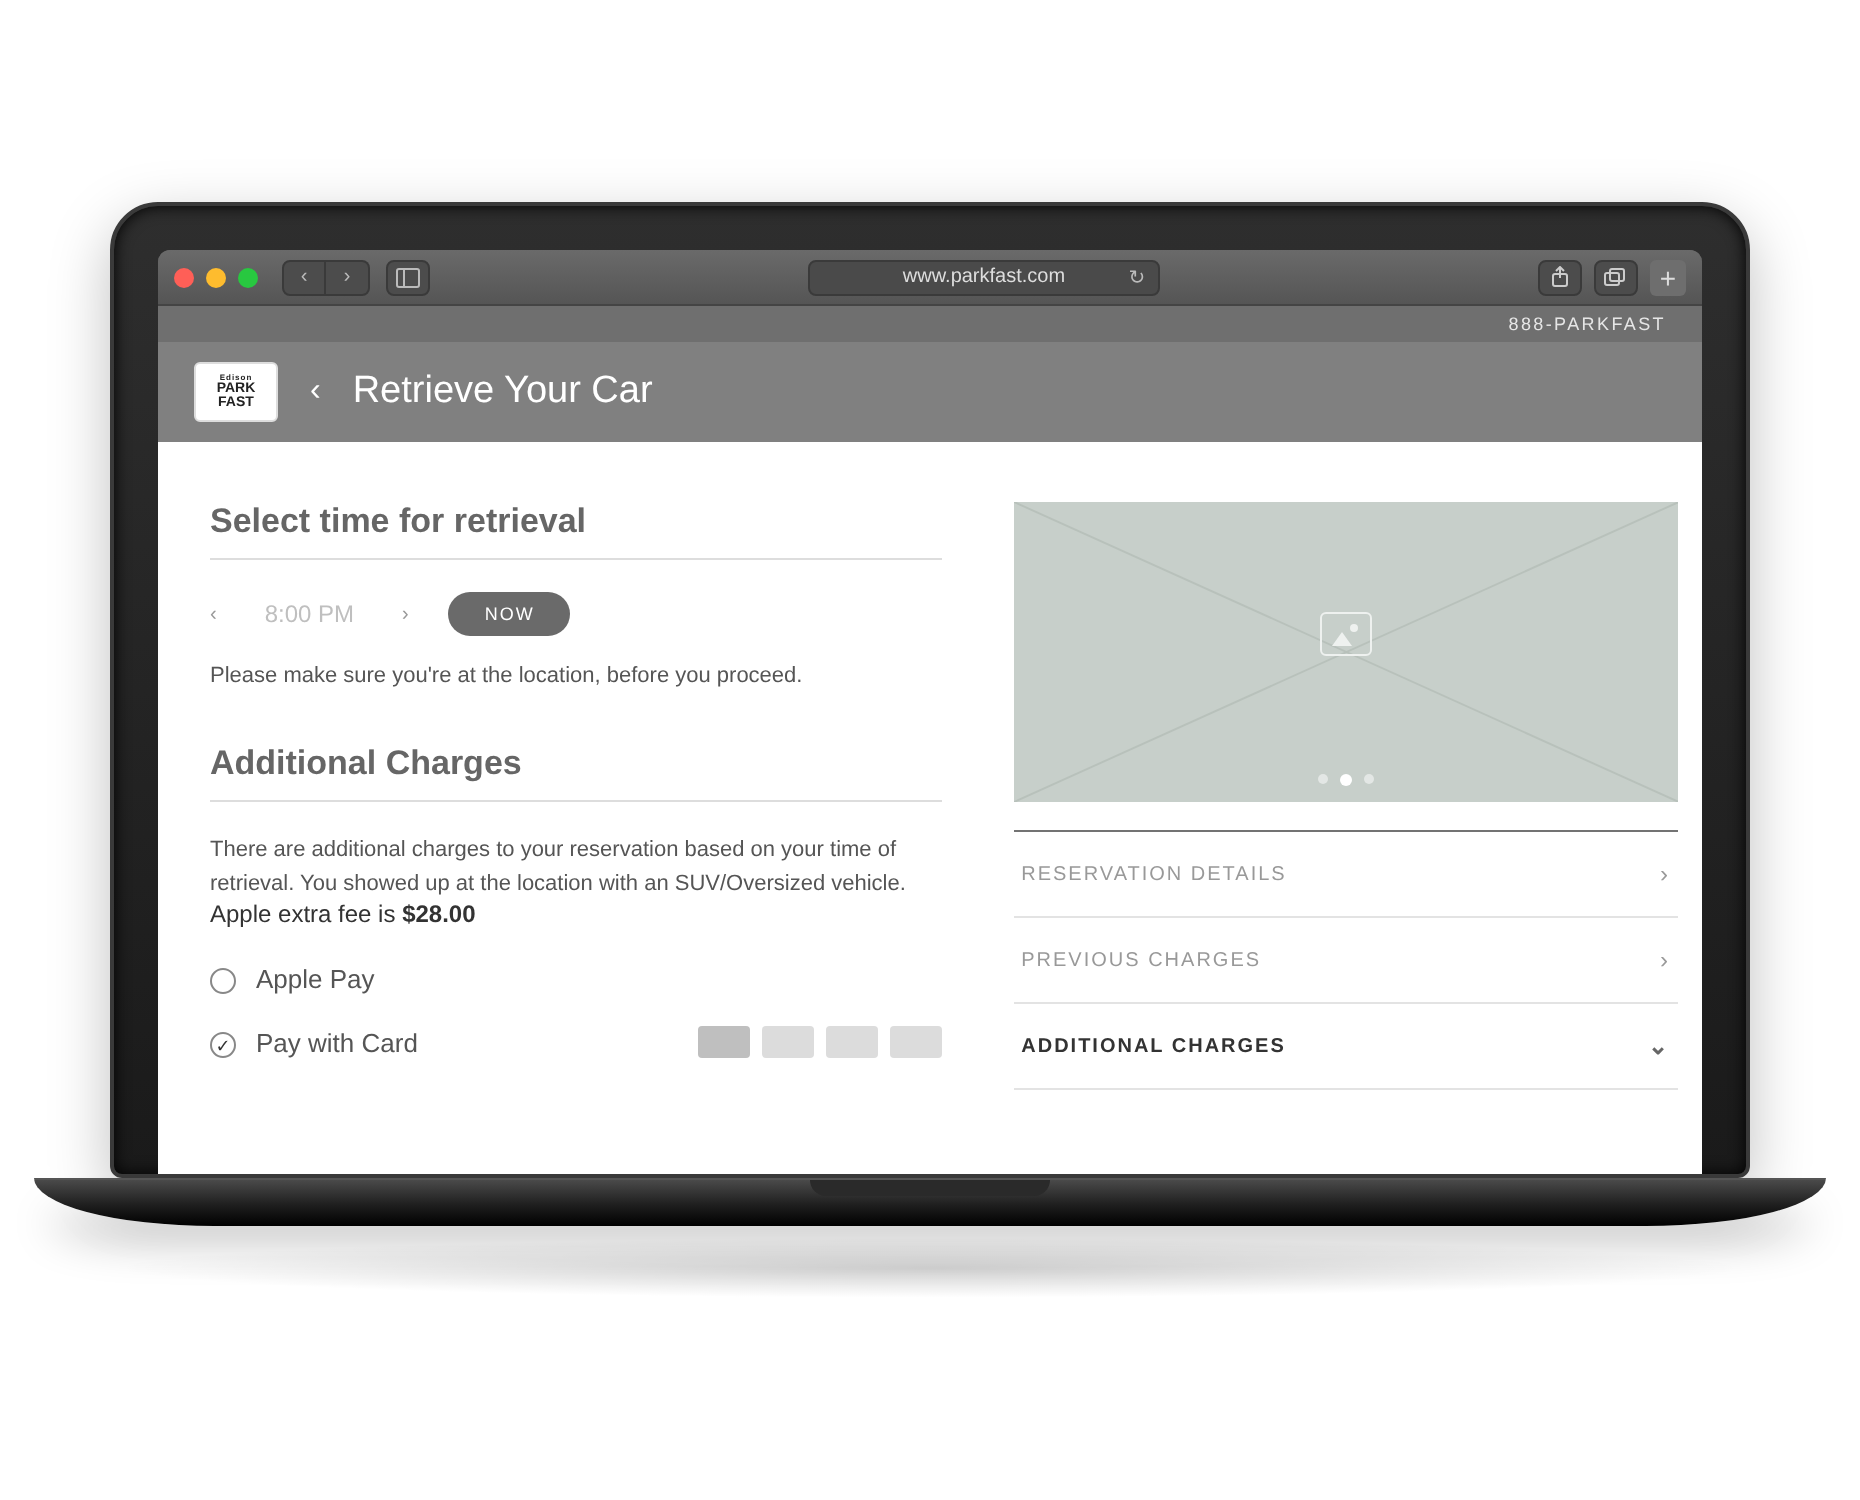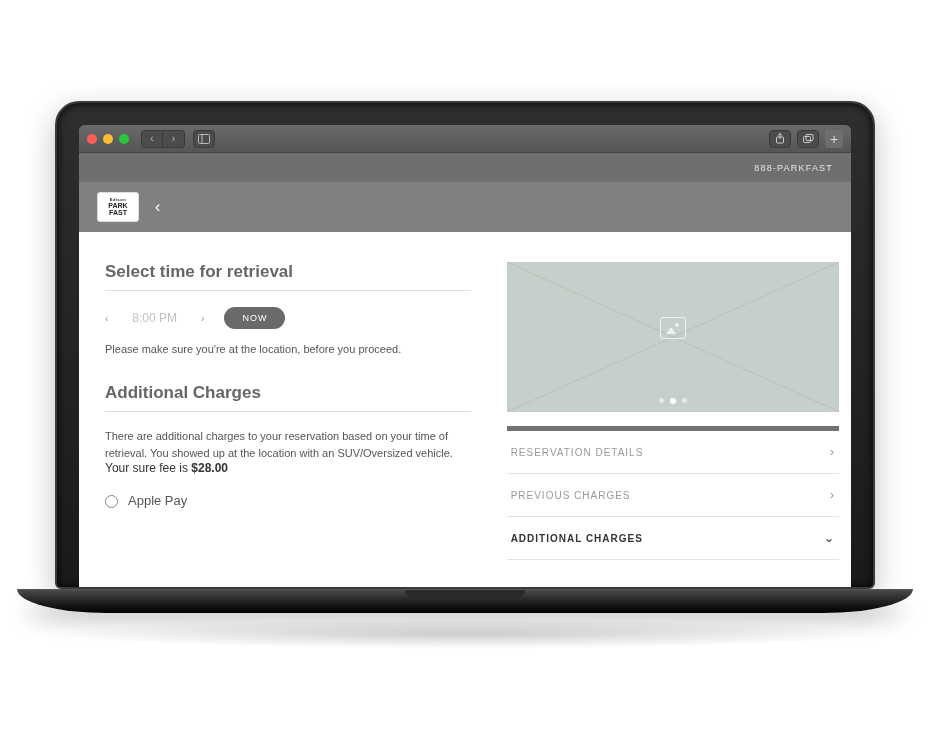--- a/index.html
+++ b/index.html
@@ -109,21 +109,21 @@
     width: 18px; height: 18px;
     background: #6e6e6e;
     border-radius: 3px;
     display: flex; align-items: center; justify-content: center;
     color: #ddd; font-size: 14px; line-height: 1;
   }
 
   
   .site-topstrip {
     background: #6f6f6f;
-    height: 29px;
+    height: 18px;
     display: flex;
     justify-content: flex-end;
     align-items: center;
     padding: 0 18px;
     font-size: 9px;
     letter-spacing: 1.2px;
     color: #e6e6e6;
   }
 
   
@@ -285,21 +285,21 @@
     background: #eef1ef;
   }
   .dots {
     position: absolute; bottom: 8px; left: 50%; transform: translateX(-50%);
     display: flex; gap: 6px;
   }
   .dot { width: 5px; height: 5px; border-radius: 50%; background: rgba(255,255,255,.5); }
   .dot.active { background: #fff; width: 6px; height: 6px; }
 
   .accordion {
-    border-top: 5px solid #737373;
+    border-top: 1px solid #737373;
   }
   .acc-item {
     border-bottom: 1px solid #e3e3e3;
     padding: 14px 4px;
     display: flex;
     align-items: center;
     justify-content: space-between;
     font-size: 10px;
     letter-spacing: 1px;
     color: #999;
@@ -330,20 +330,24 @@
             <span>›</span>
           </div>
         </div>
         <div class="nav-btn single">
           <svg width="12" height="10" viewBox="0 0 12 10">
             <rect x="0.5" y="0.5" width="11" height="9" rx="1" fill="none" stroke="#bbb"></rect>
             <line x1="4" y1="0.5" x2="4" y2="9.5" stroke="#bbb"></line>
           </svg>
         </div>
         <div class="bar-spacer"></div>
+        <div class="url-bar">
+          <span>www.parkfast.com</span>
+          <span class="url-refresh">↻</span>
+        </div>
         <div class="bar-spacer"></div>
         <div class="right-tools">
           <div class="nav-btn single">
             <svg width="10" height="11" viewBox="0 0 10 11">
               <rect x="1.5" y="4" width="7" height="6" rx="1" fill="none" stroke="#ccc"></rect>
               <line x1="5" y1="0.5" x2="5" y2="6" stroke="#ccc"></line>
               <polyline points="3,2.5 5,0.5 7,2.5" fill="none" stroke="#ccc"></polyline>
             </svg>
           </div>
           <div class="nav-btn single">
@@ -362,20 +366,21 @@
         <span>888-PARKFAST</span>
       </div>
 
       <div class="site-header">
         <div class="logo">
           <span class="logo-top">Edison</span>
           <span>PARK</span>
           <span>FAST</span>
         </div>
         <span class="back-chevron">‹</span>
+        <span class="page-title">Retrieve Your Car</span>
       </div>
 
       <div class="content">
         <div class="col-left">
 
           <div class="section-title">Select time for retrieval</div>
 
           <div class="time-row">
             <div class="time-stepper">
               <span class="chev">‹</span>
@@ -385,28 +390,38 @@
             <button class="now-btn">NOW</button>
           </div>
 
           <div class="hint">Please make sure you're at the location, before you proceed.</div>
 
           <div class="section-title">Additional Charges</div>
 
           <div class="desc">There are additional charges to your reservation based on your time of retrieval. You showed up at the location with an SUV/Oversized vehicle.</div>
 
           <div class="fee-line">
-            <span>Your sure fee is </span><strong>$28.00</strong>
+            <span>Apple extra fee is </span><strong>$28.00</strong>
           </div>
 
           <div class="pay-option">
             <span class="radio"></span>
             <span>Apple Pay</span>
           </div>
 
+          <div class="pay-option">
+            <span class="radio checked"></span>
+            <span>Pay with Card</span>
+            <div class="card-logos">
+              <div class="card-logo dark"></div>
+              <div class="card-logo"></div>
+              <div class="card-logo"></div>
+              <div class="card-logo"></div>
+            </div>
+          </div>
 
         </div>
 
         <div class="col-right">
           <div class="placeholder-img">
             <svg class="cross" preserveAspectRatio="none" viewBox="0 0 100 100">
               <line x1="0" y1="0" x2="100" y2="100" stroke="#b8c1bb" stroke-width="0.5"></line>
               <line x1="100" y1="0" x2="0" y2="100" stroke="#b8c1bb" stroke-width="0.5"></line>
             </svg>
             <div class="ph-icon"></div>

